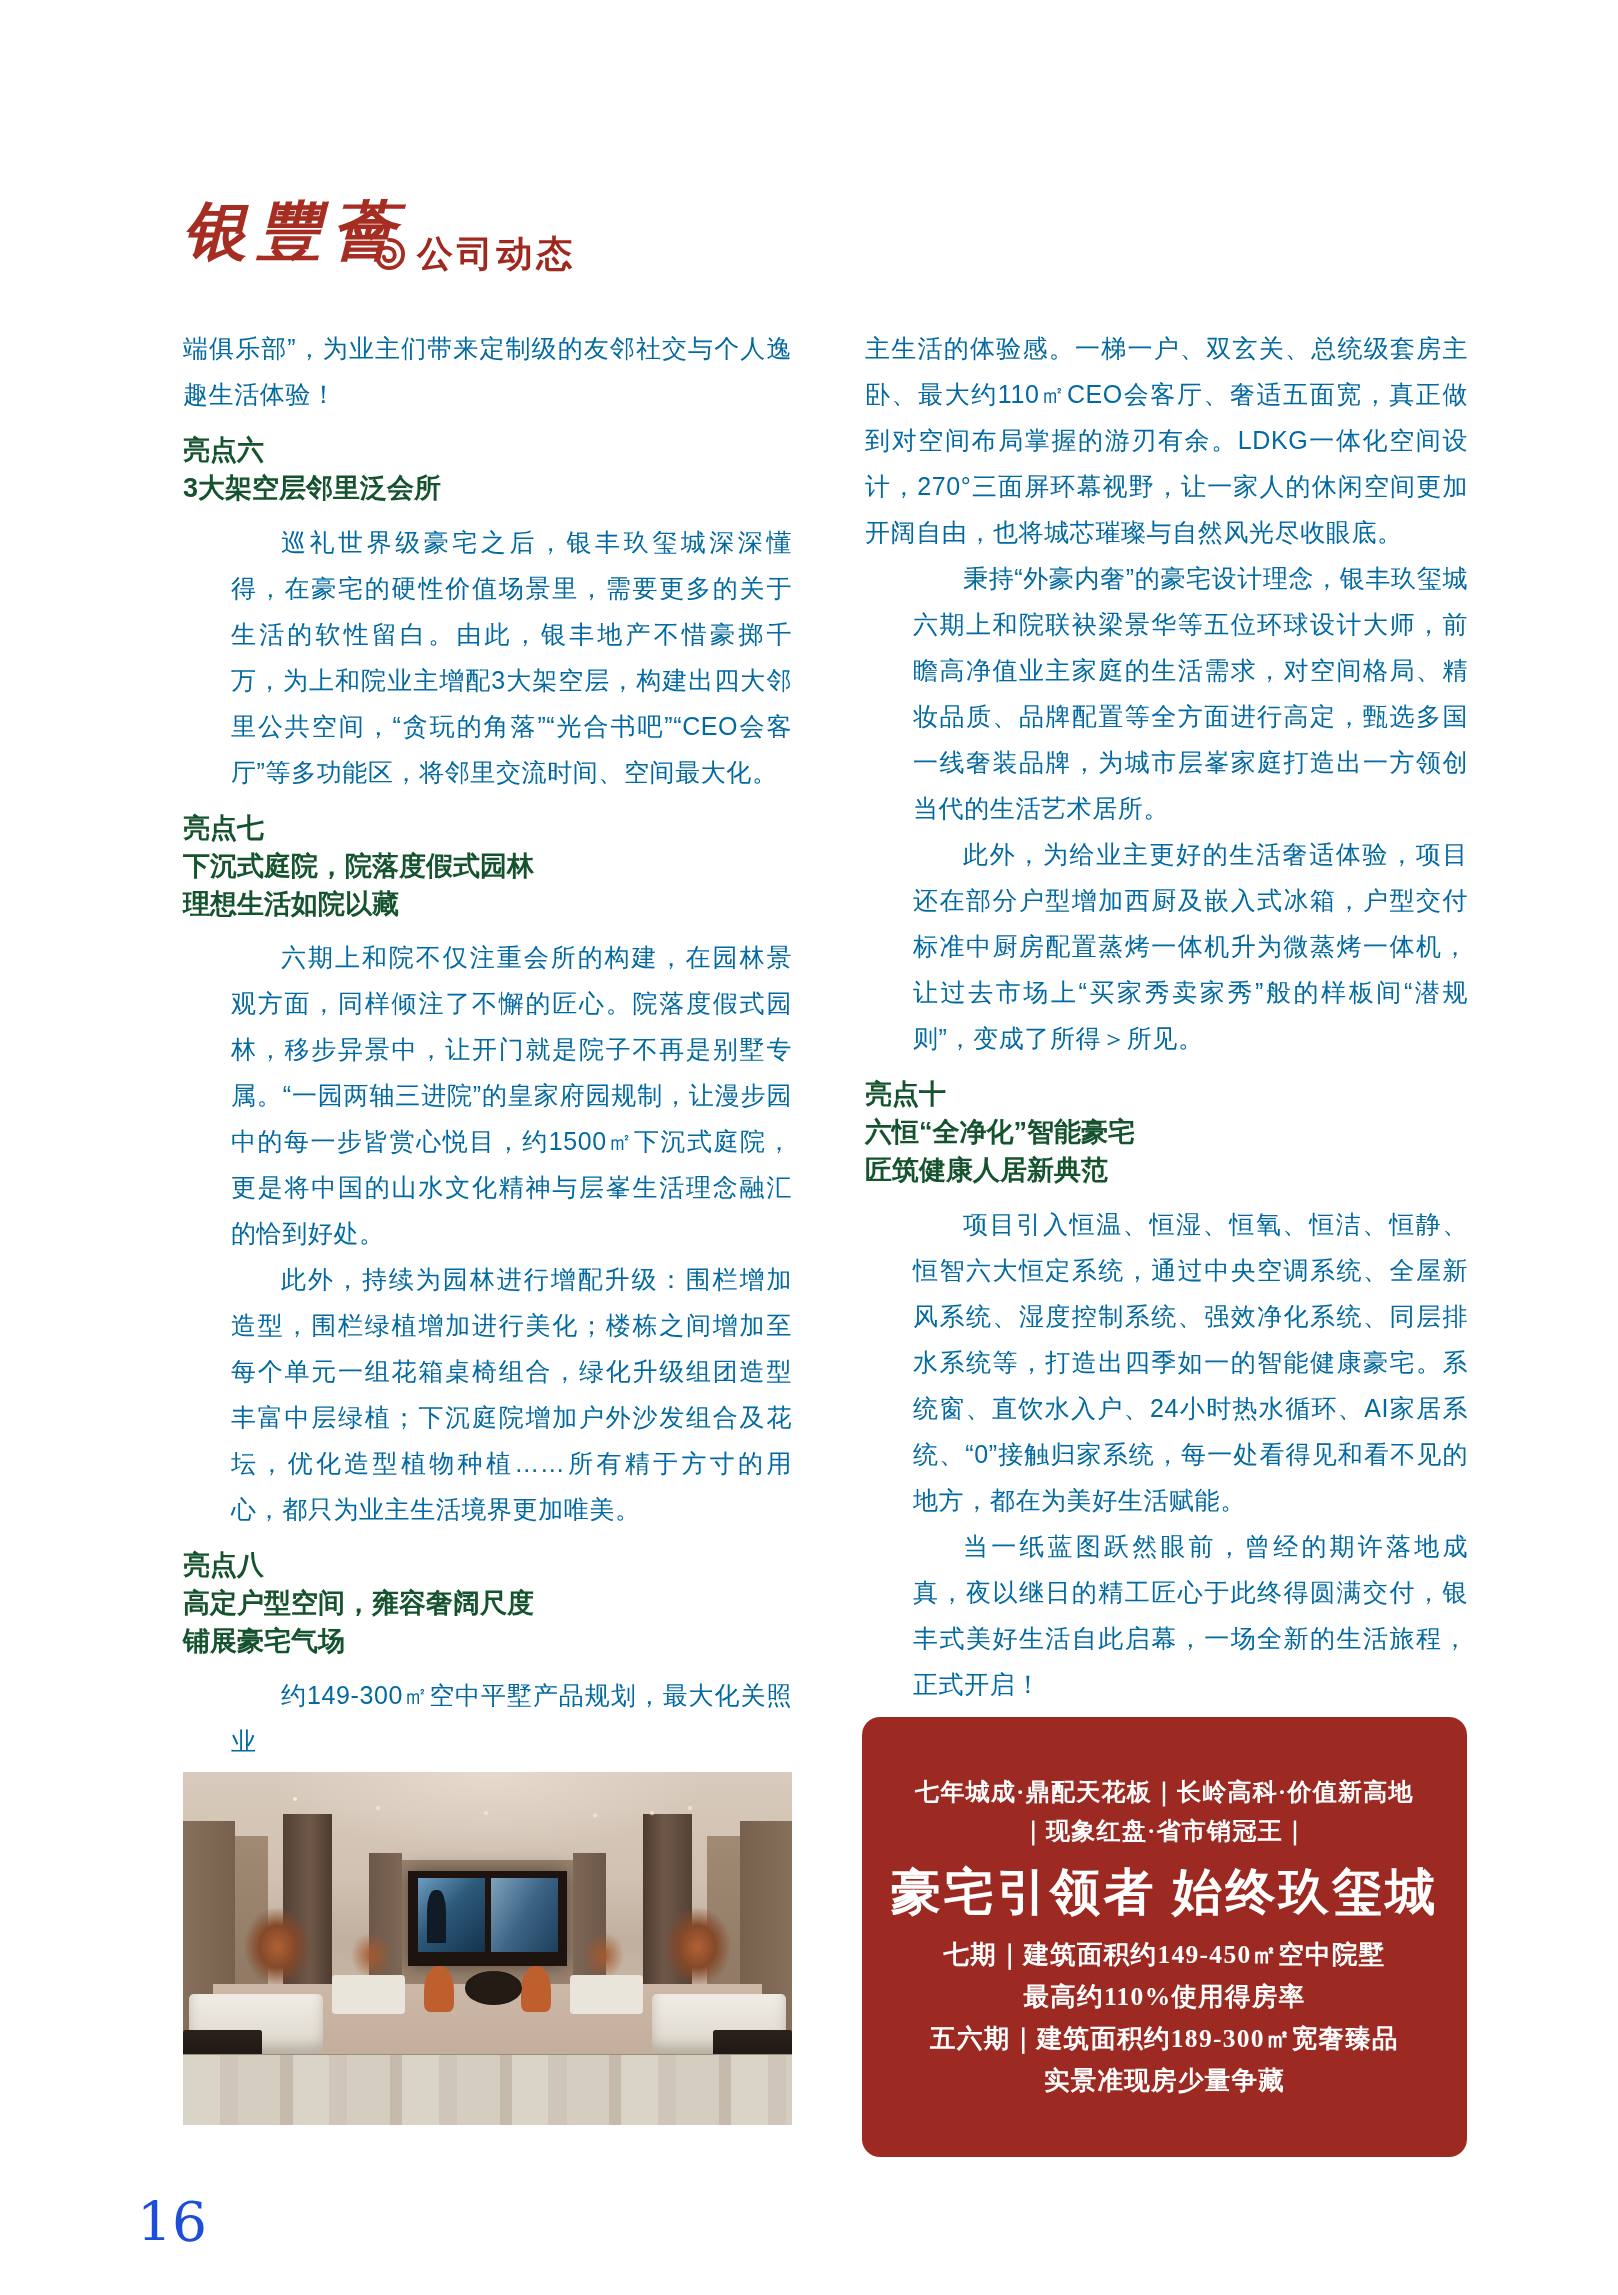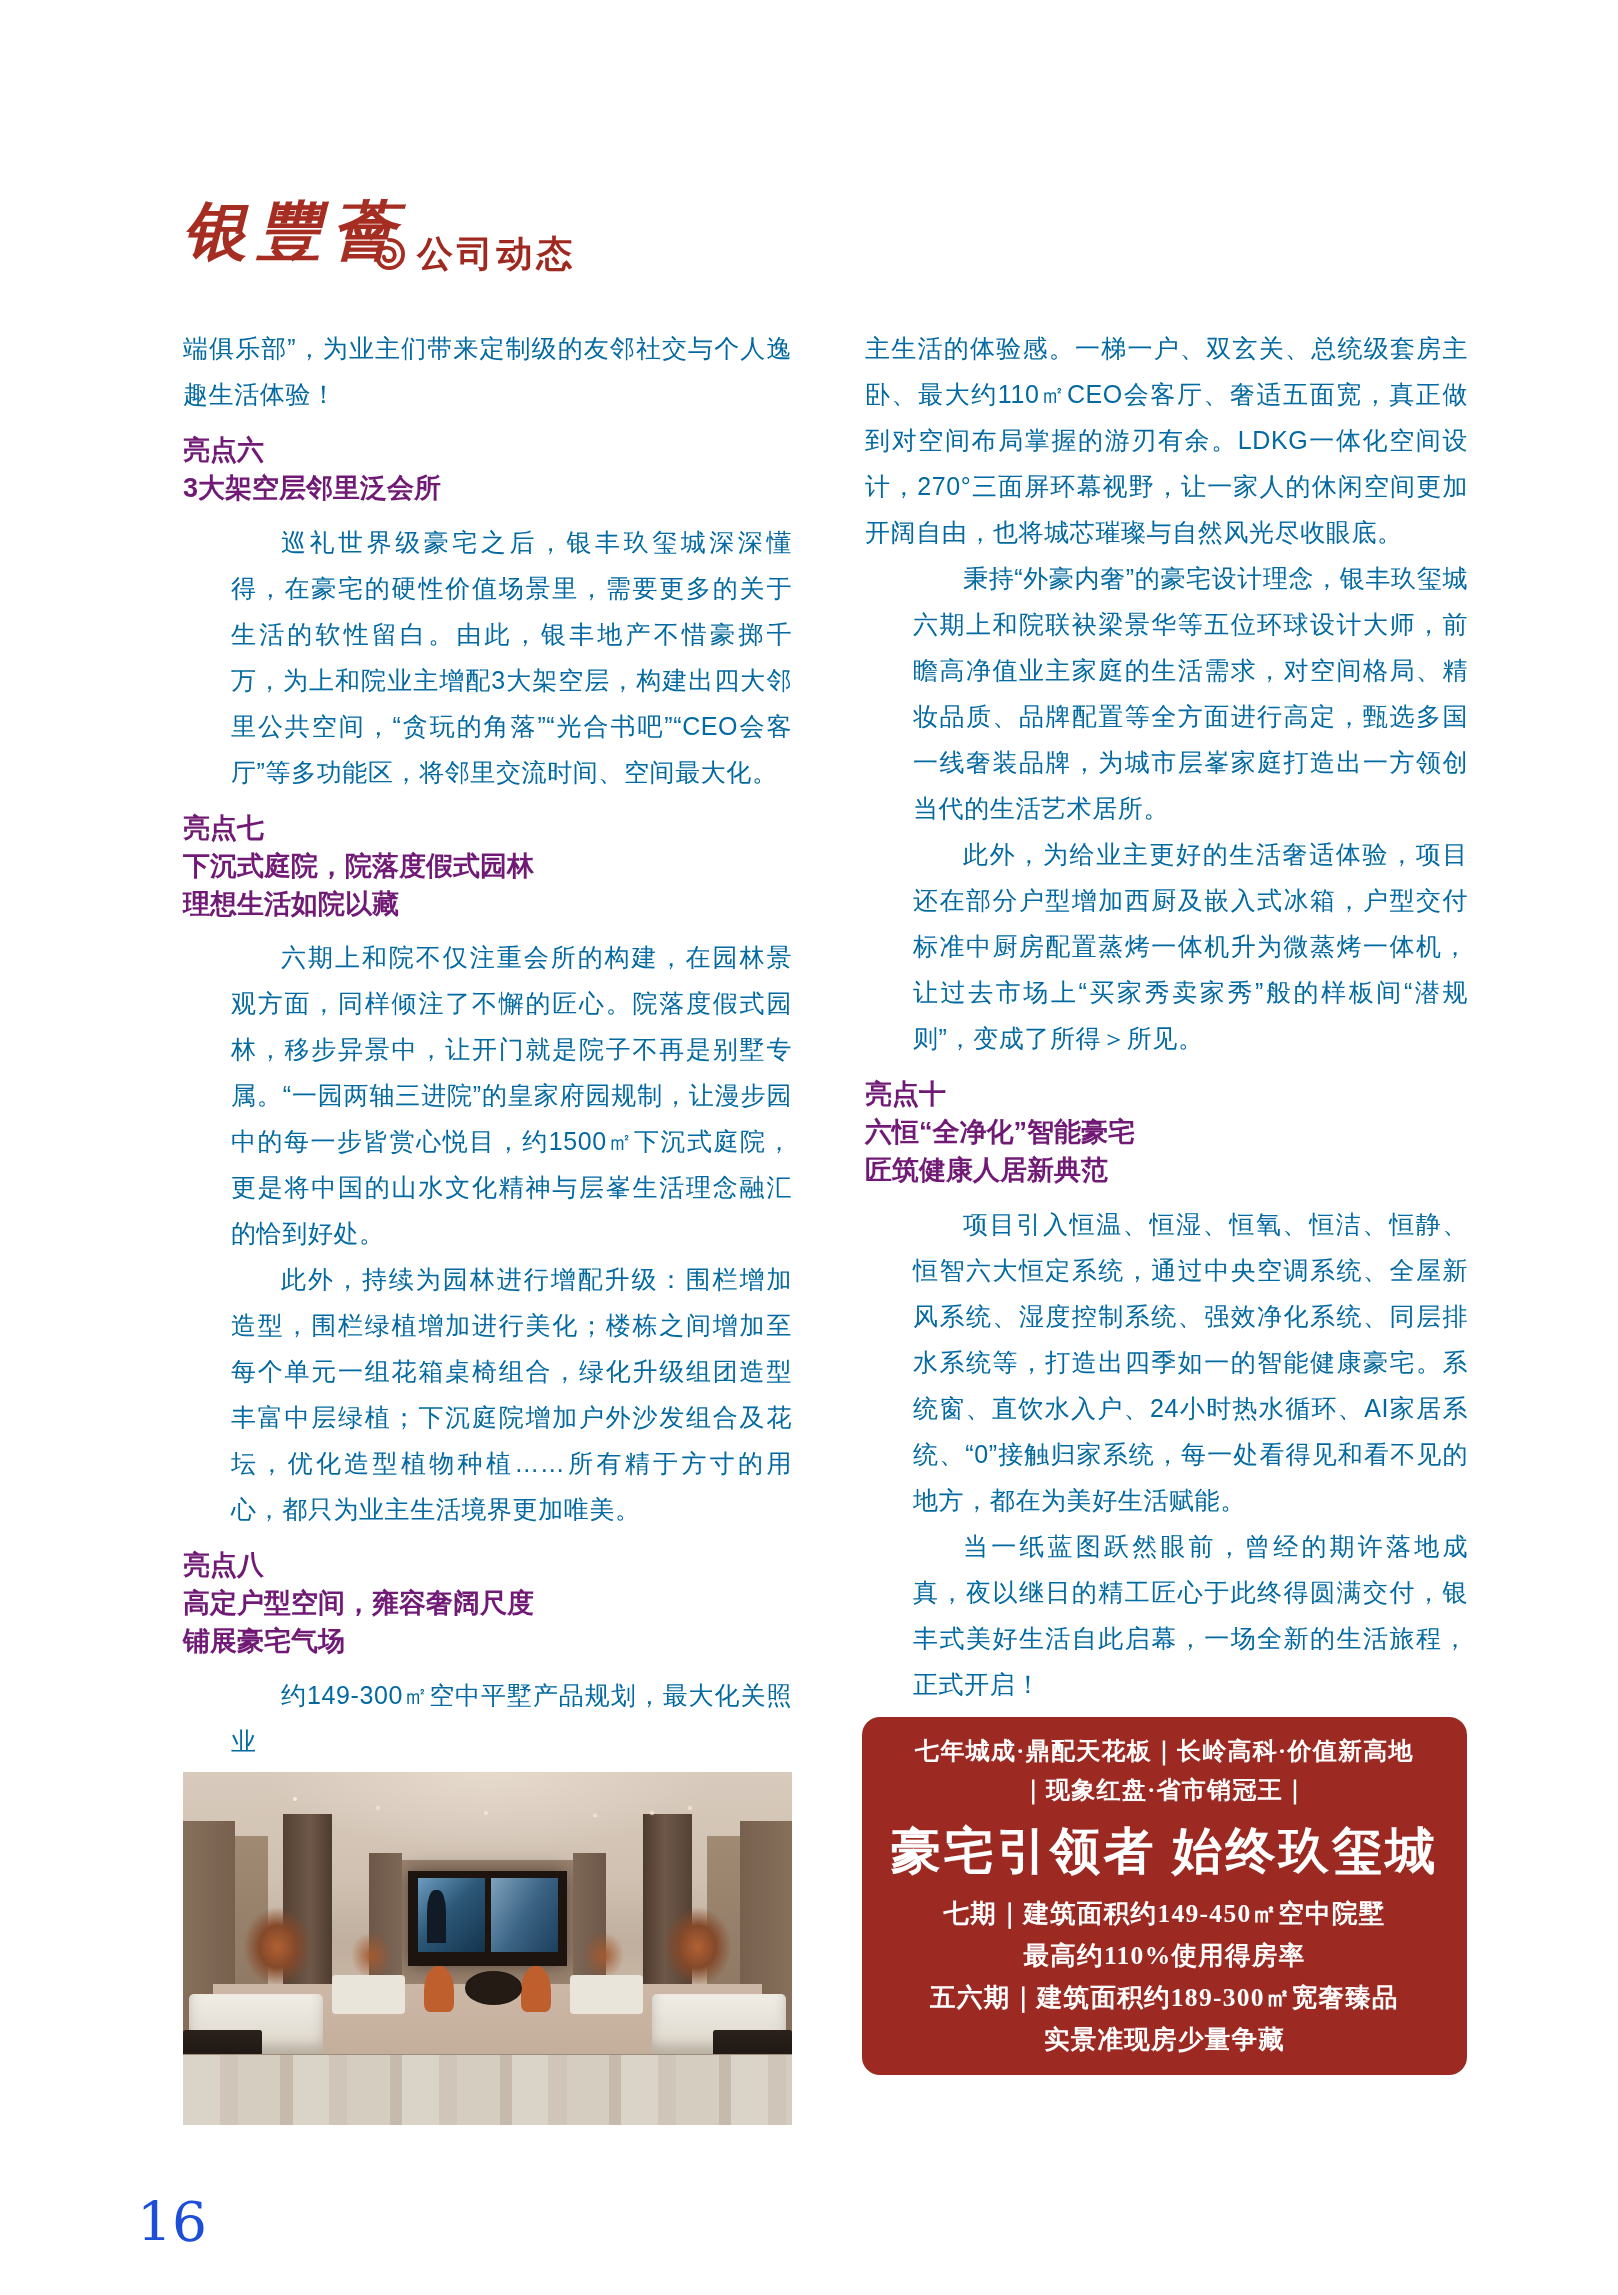--- a/index.html
+++ b/index.html
@@ -15,21 +15,21 @@
   .section-label{position:absolute;left:417px;top:235px;font-size:36px;line-height:38px;
             font-weight:700;letter-spacing:3.8px;color:#a0291f;}
 
   
   .col{position:absolute;top:325px;text-align:justify;}
   .col-left{left:183px;width:609px;}
   .col-right{left:865px;width:603px;}
   .body-p{margin:0;font-size:25px;line-height:46px;letter-spacing:0.6px;color:#0369a1;
           text-align:justify;}
   .body-p.indent{text-indent:2em;margin-left:48px;}
-  .heading{margin:14px 0 11.5px;color:#701a75;font-weight:700;font-size:27px;line-height:38px;}
+  .heading{margin:14px 0 11.5px;color:#14532d;font-weight:700;font-size:27px;line-height:38px;}
   .heading div{margin:0;}
 
   
   .photo{position:absolute;left:183px;top:1772px;width:609px;height:353px;overflow:hidden;
          background:#cfc0b1;}
   .photo div{position:absolute;}
   .ph-base{inset:0;background:linear-gradient(180deg,#d8cabc 0%,#d0c1b2 30%,#c0af9e 48%,
            #c8b6a5 60%,#d3c5b6 75%,#d6cfc4 100%);}
   .ph-glow{left:8%;right:8%;top:0;height:32%;
            background:radial-gradient(60% 100% at 50% 0%,#e6dacd 0%,rgba(230,218,205,0) 72%);}
@@ -78,21 +78,21 @@
       border-radius:45% 45% 18% 18% / 55% 55% 18% 18%;}
   .ph-ctable{left:46.3%;top:56.5%;width:9.4%;height:9.5%;border-radius:50%;
       background:radial-gradient(#241b15 60%,#15100c 100%);}
   .ph-marble{left:0;top:80%;width:100%;height:20%;border-top:1.9px solid #9a8d7c;
       background:repeating-linear-gradient(90deg,#dad3c8 0 6%,#cfc6b9 6% 9%,#d6cdc1 9% 16%,#c5baab 16% 18%);}
   .ph-spots{left:18%;top:7%;width:4.5px;height:4.5px;border-radius:50%;background:#f6ecd9;
       box-shadow:83px 9px 1.3px #f3e7d3,191px 14px 1.3px #f3e7d3,300px 16.6px 1.3px #f3e7d3,
                  357px 14px 1.3px #f3e7d3,395px 9px 1.3px #f3e7d3;}
 
   
-  .promo{position:absolute;left:862px;top:1717px;width:605px;height:358px;border-radius:18px;
+  .promo{position:absolute;left:862px;top:1717px;width:605px;height:440px;border-radius:18px;
          background:#9c2a22;color:#ffffff;display:flex;flex-direction:column;
          align-items:center;justify-content:center;text-align:center;
          font-family:"Liberation Serif",serif;}
   .promo-small{font-size:24px;line-height:24px;margin:7.6px 0;font-weight:700;letter-spacing:1.3px;}
   .promo-title{font-size:50px;line-height:52px;margin:15.3px 0;font-weight:800;letter-spacing:3.2px;}
   .promo-sub{font-size:25.5px;line-height:25.5px;margin:8.3px 0;font-weight:700;letter-spacing:1.3px;}
 
   
   .pageno{position:absolute;left:137px;top:2194px;font-family:"DejaVu Serif",serif;
           font-size:55px;line-height:57px;color:#1d4ed8;}

